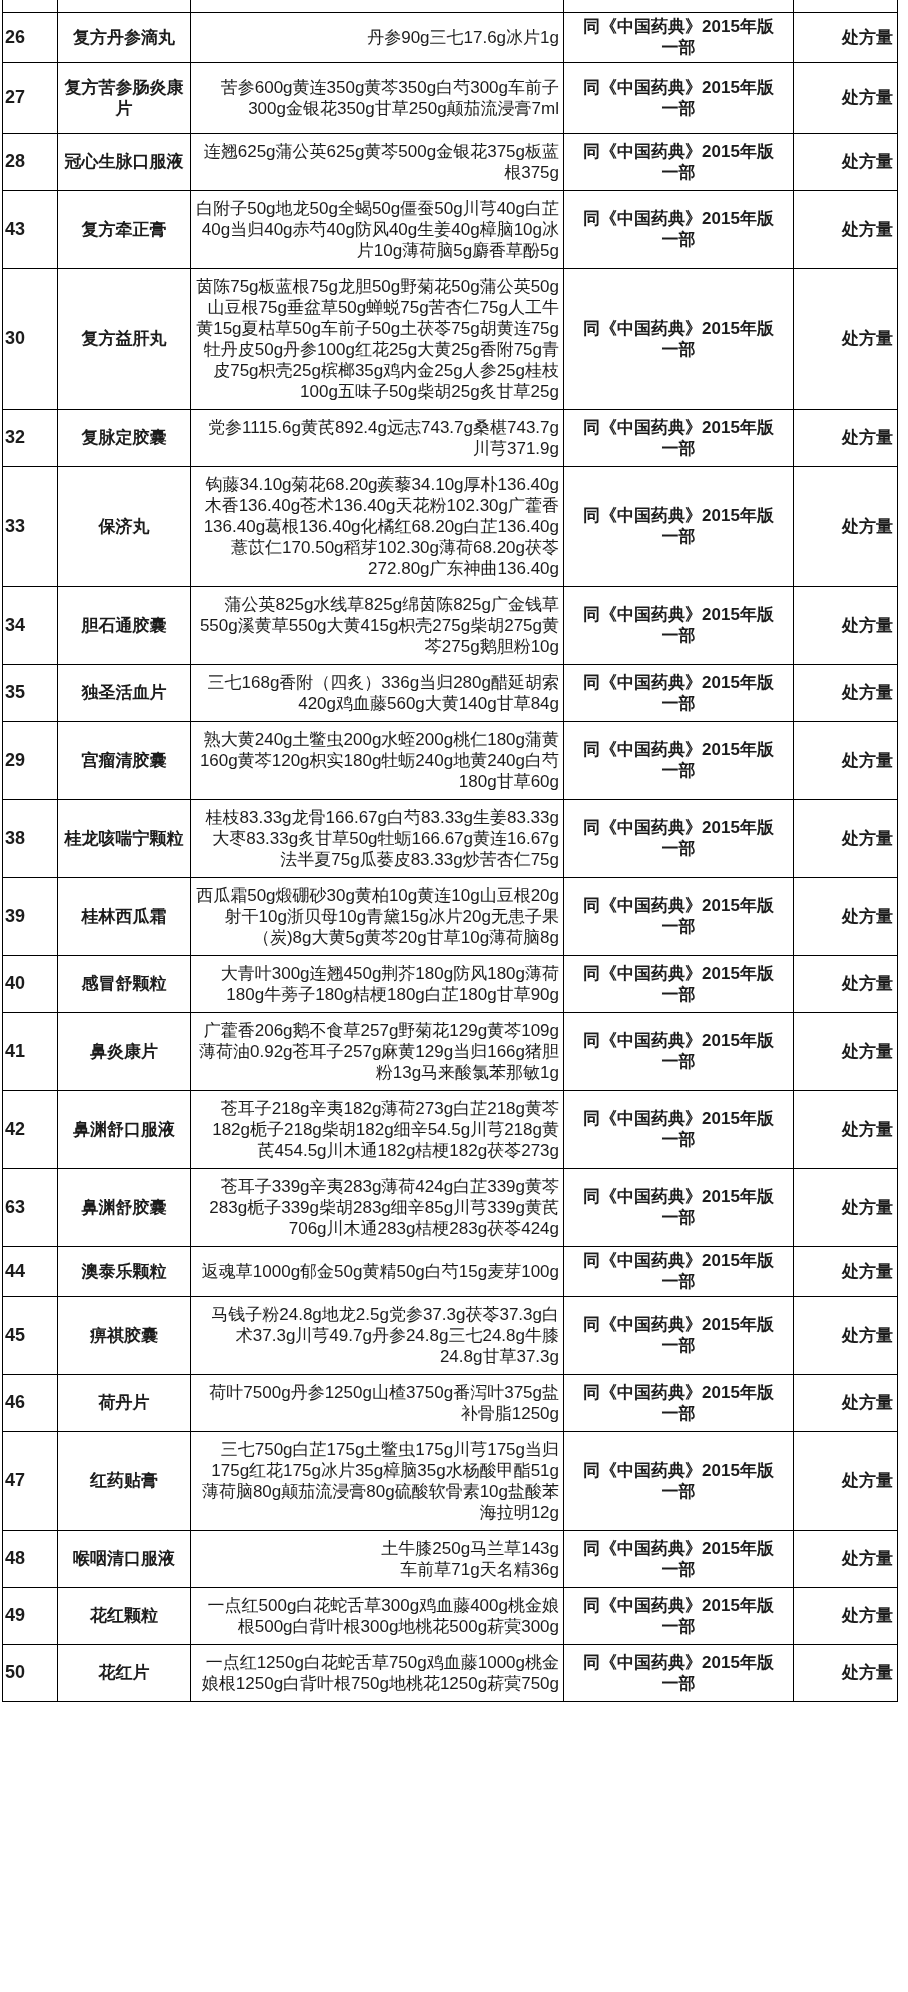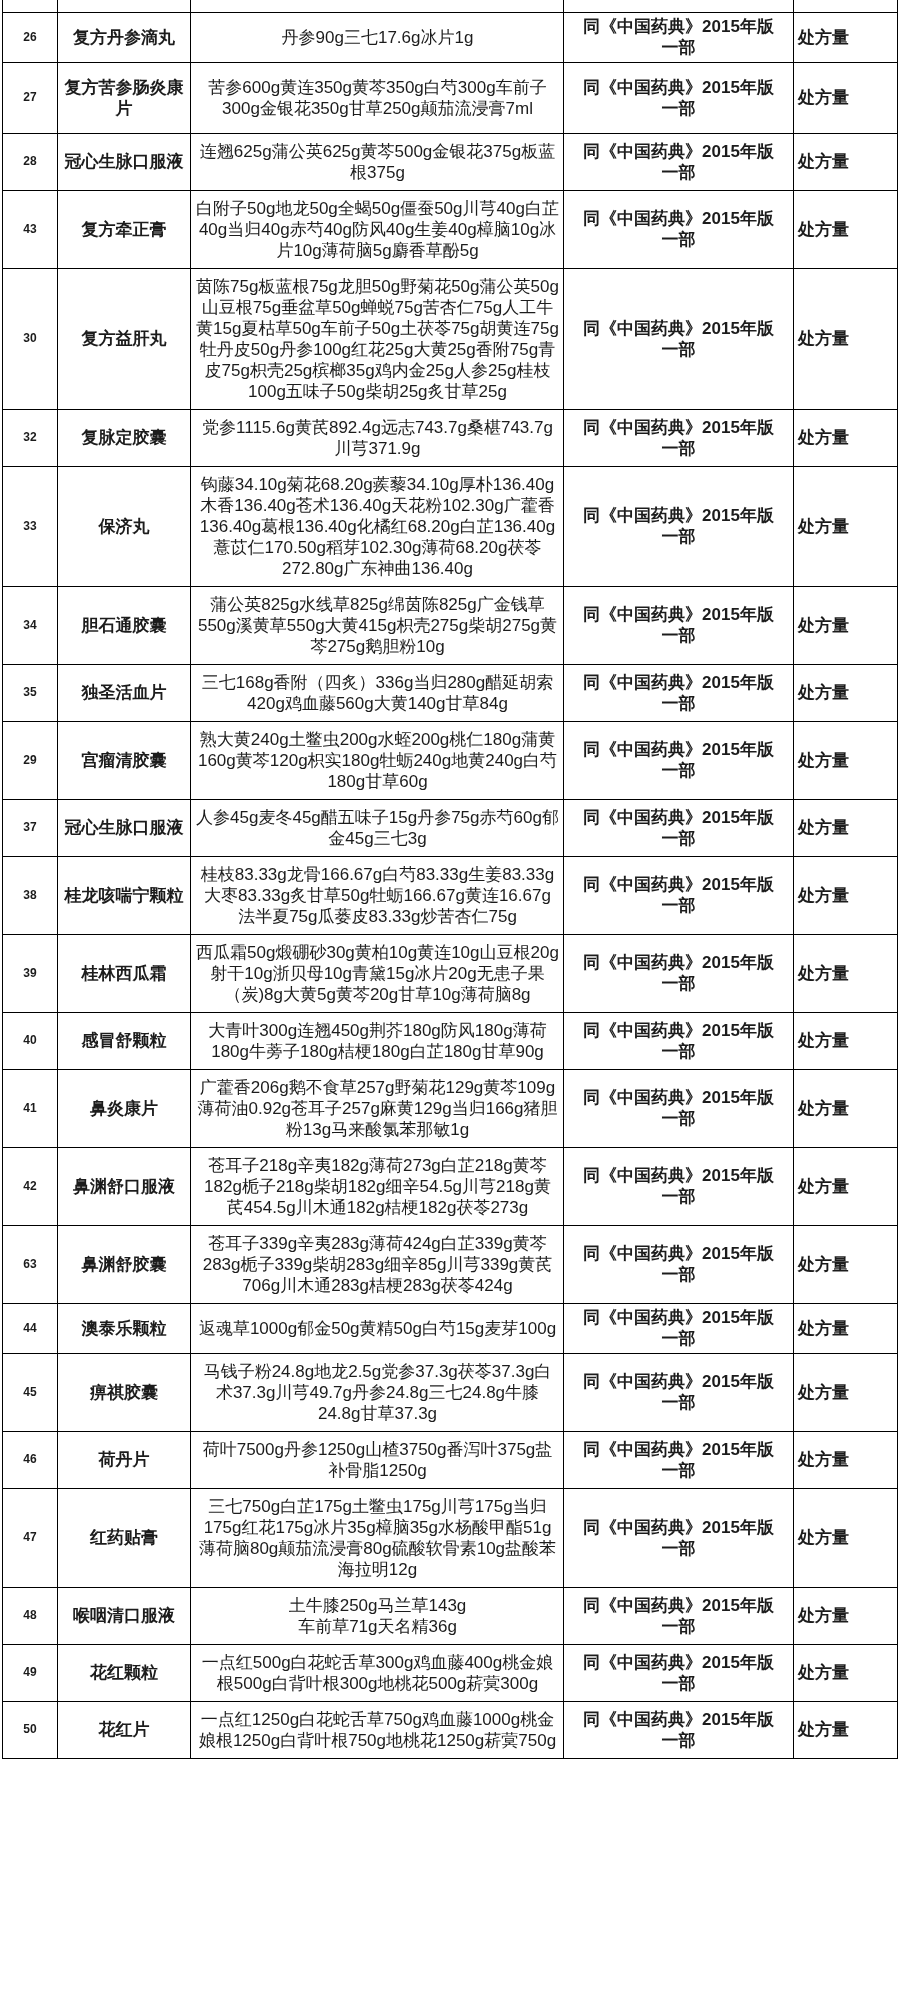--- a/index.html
+++ b/index.html
@@ -32,43 +32,43 @@
     font-size: 17px;
     line-height: 21px;
   }
   tr.partial td {
     border-top: none;
     height: 12px;
     padding: 0;
   }
   td.num {
     font-weight: bold;
-    font-size: 12px;
-    text-align: center;
+    font-size: 18px;
+    text-align: left;
     padding: 6px 2px;
   }
   td.name {
     font-weight: bold;
     text-align: center;
     padding: 14px 4px;
   }
   td.formula {
-    text-align: center;
+    text-align: right;
     padding: 7px 4px 7px 5px;
     white-space: pre-wrap;
     overflow-wrap: break-word;
   }
   td.standard {
     font-weight: bold;
     text-align: center;
     padding: 0 14px;
   }
   td.qty {
     font-weight: bold;
-    text-align: left;
+    text-align: right;
     padding: 6px 4px;
   }
 </style>
 </head>
 <body>
 
 <table class="drug-table">
   <colgroup>
     <col class="c-num">
     <col class="c-name">
@@ -148,27 +148,20 @@
     <td class="qty">处方量</td>
   </tr>
       <tr>
     <td class="num">29</td>
     <td class="name">宫瘤清胶囊</td>
     <td class="formula">熟大黄240g土鳖虫200g水蛭200g桃仁180g蒲黄160g黄芩120g枳实180g牡蛎240g地黄240g白芍180g甘草60g</td>
     <td class="standard">同《中国药典》2015年版一部</td>
     <td class="qty">处方量</td>
   </tr>
       <tr>
-    <td class="num">37</td>
-    <td class="name">冠心生脉口服液</td>
-    <td class="formula">人参45g麦冬45g醋五味子15g丹参75g赤芍60g郁金45g三七3g</td>
-    <td class="standard">同《中国药典》2015年版一部</td>
-    <td class="qty">处方量</td>
-  </tr>
-      <tr>
     <td class="num">38</td>
     <td class="name">桂龙咳喘宁颗粒</td>
     <td class="formula">桂枝83.33g龙骨166.67g白芍83.33g生姜83.33g大枣83.33g炙甘草50g牡蛎166.67g黄连16.67g法半夏75g瓜蒌皮83.33g炒苦杏仁75g</td>
     <td class="standard">同《中国药典》2015年版一部</td>
     <td class="qty">处方量</td>
   </tr>
       <tr>
     <td class="num">39</td>
     <td class="name">桂林西瓜霜</td>
     <td class="formula">西瓜霜50g煅硼砂30g黄柏10g黄连10g山豆根20g射干10g浙贝母10g青黛15g冰片20g无患子果（炭)8g大黄5g黄芩20g甘草10g薄荷脑8g</td>

